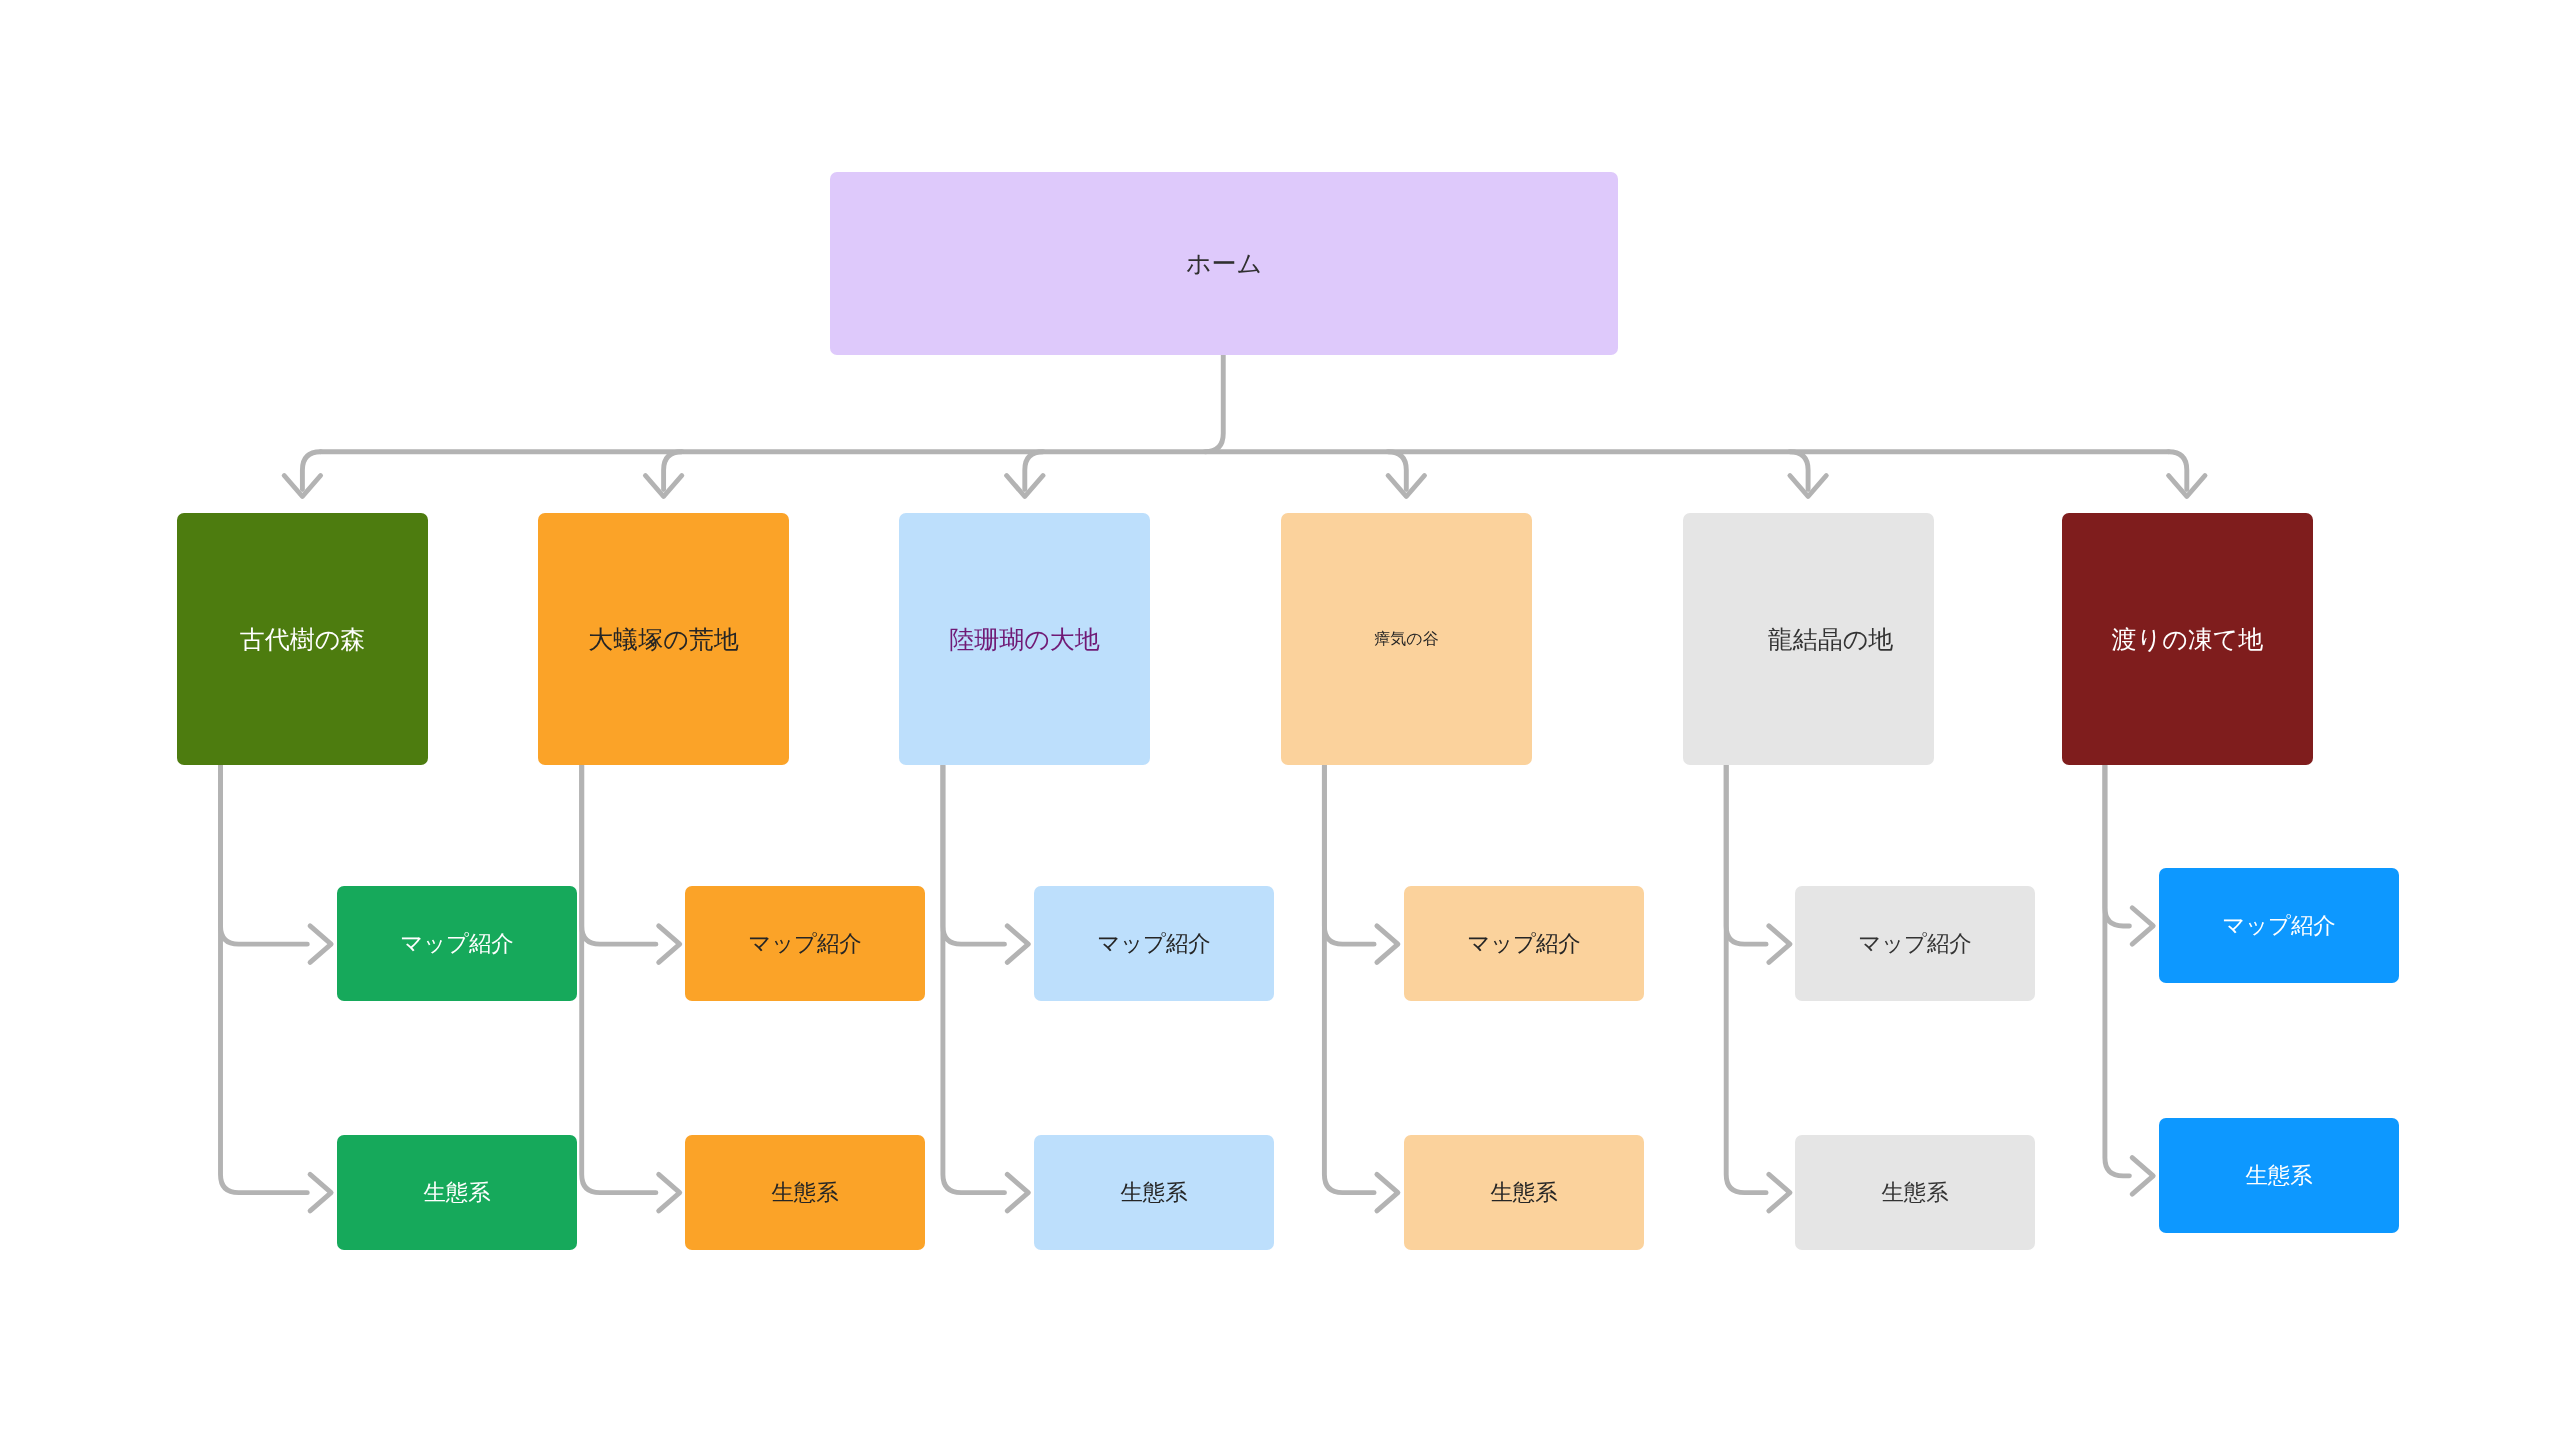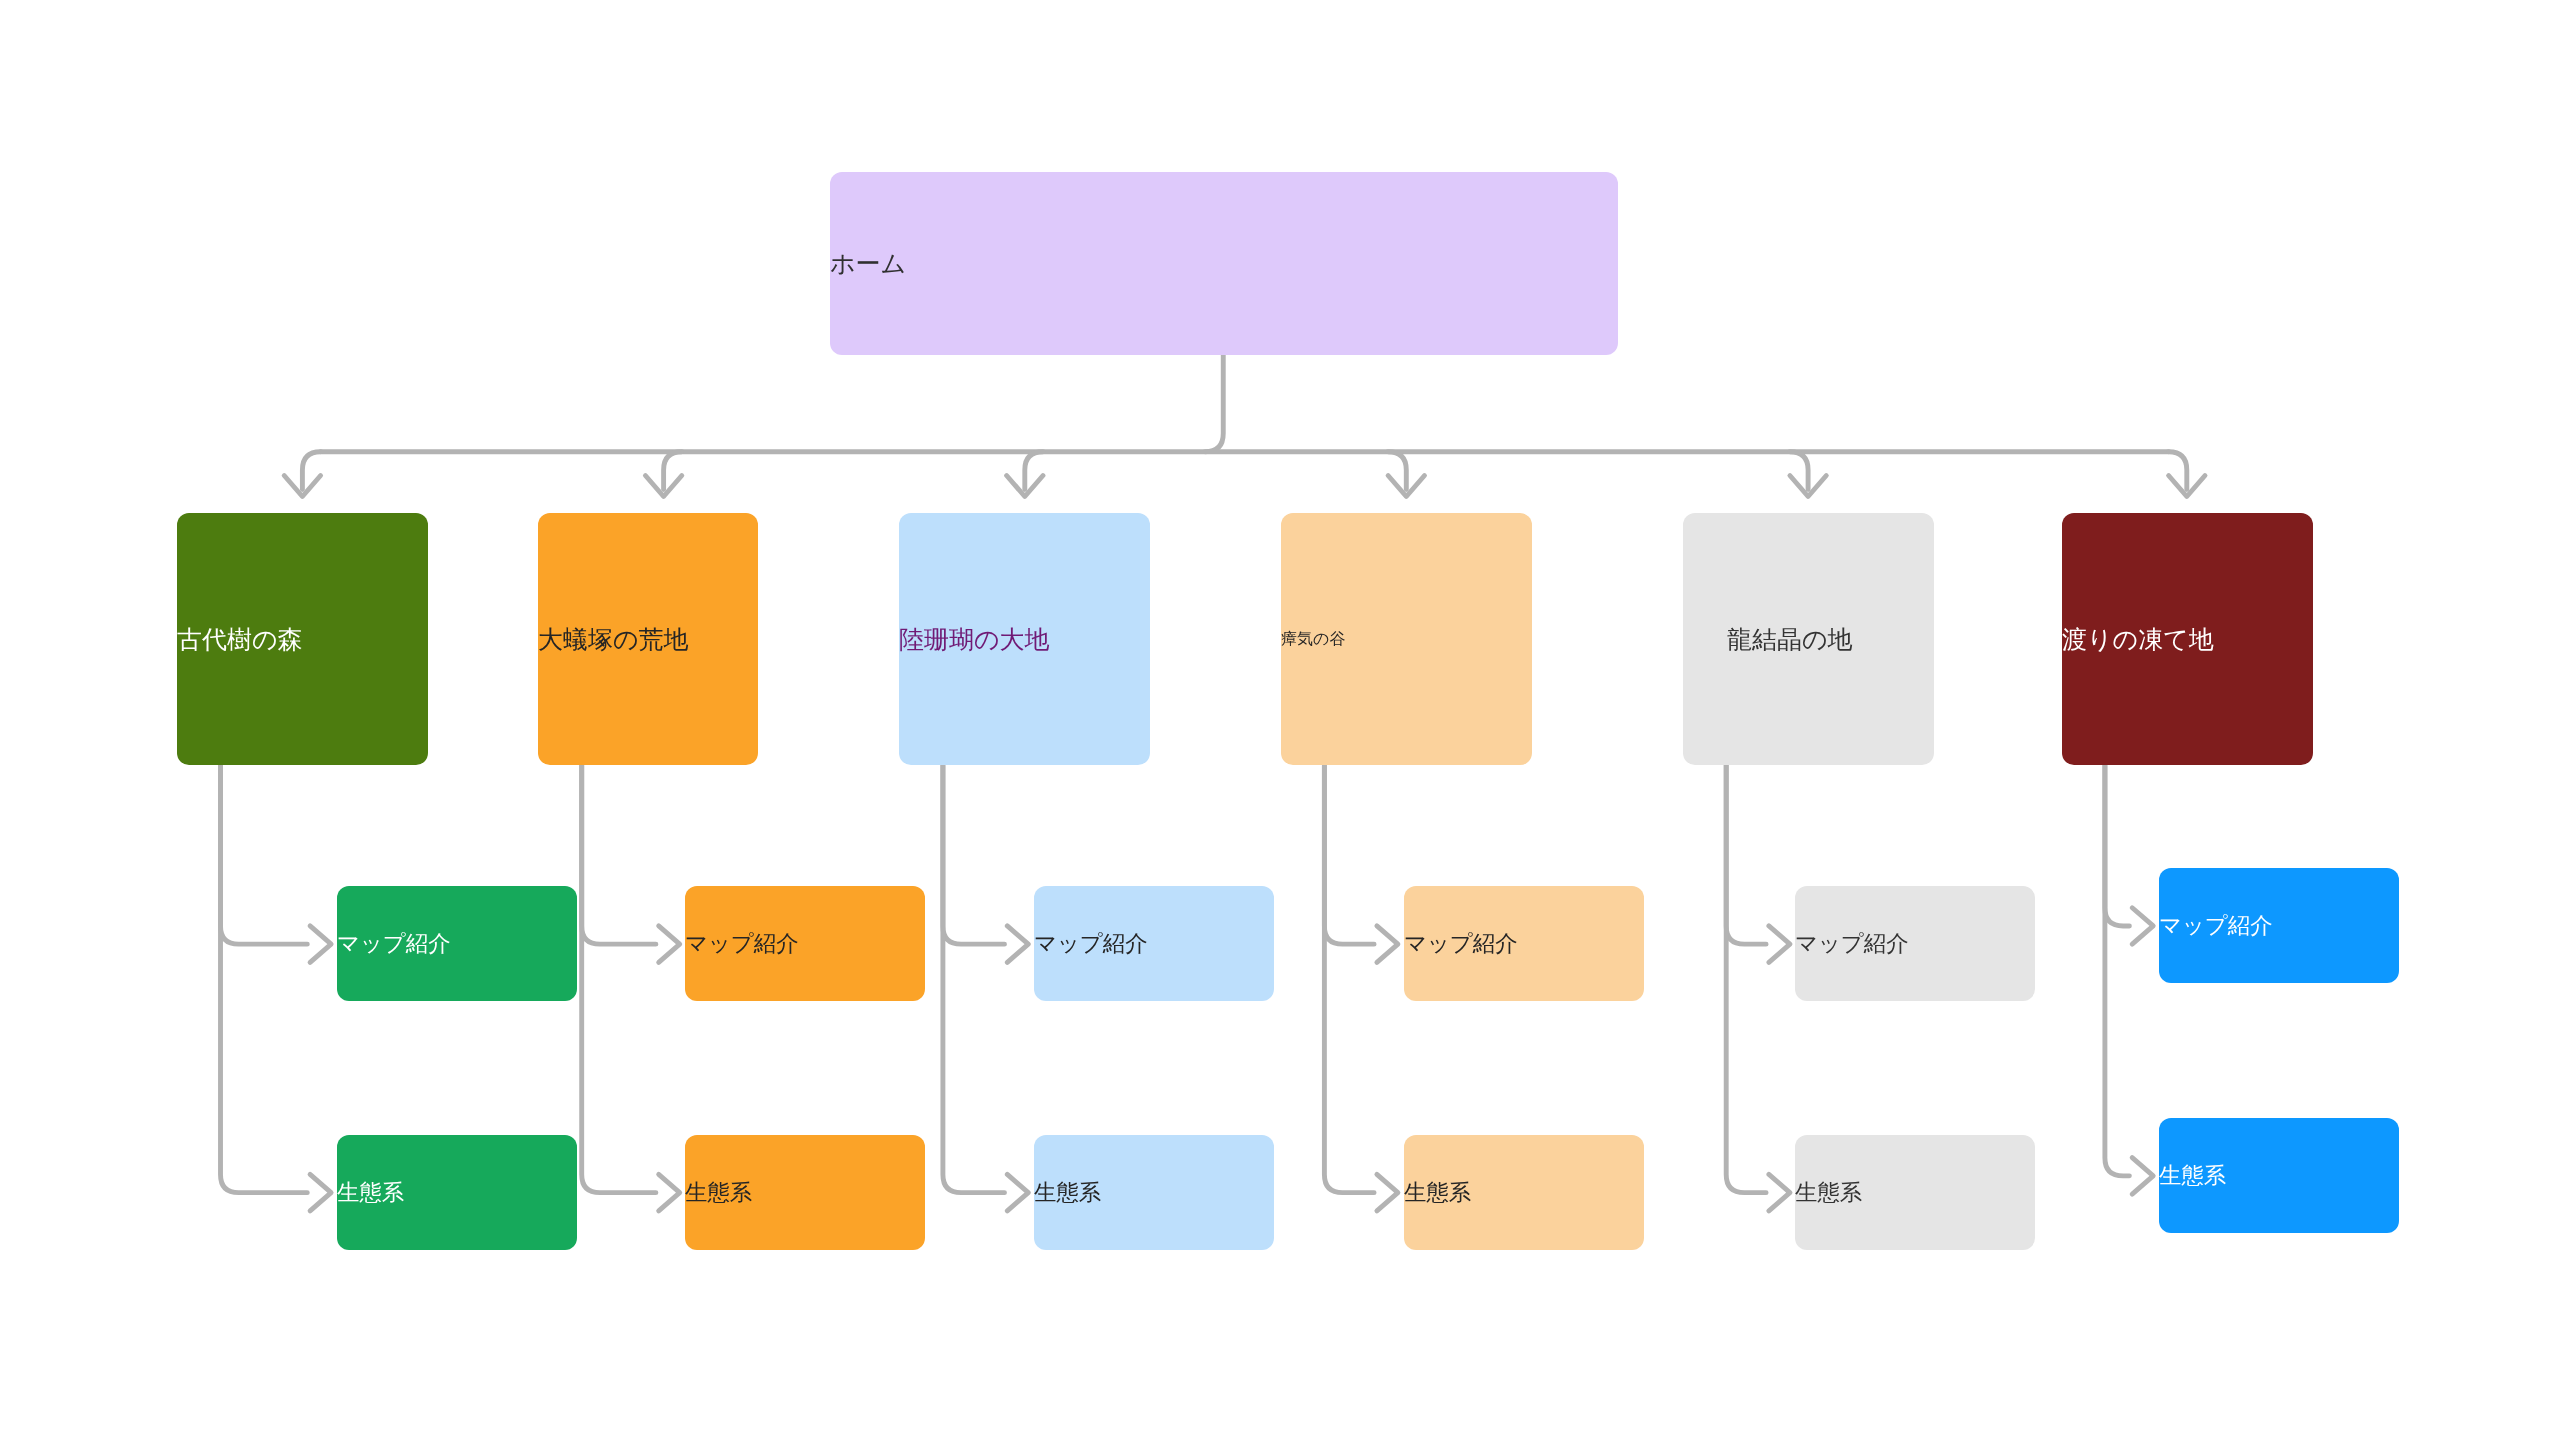--- a/index.html
+++ b/index.html
@@ -25,22 +25,23 @@
     left: 0;
     width: 2576px;
     height: 1434px;
     pointer-events: none;
   }
   .node {
     position: absolute;
     box-sizing: border-box;
     display: flex;
     align-items: center;
+    justify-content: center;
     text-align: center;
-    border-radius: 12px;
+    border-radius: 7px;
     line-height: 1.3;
     white-space: nowrap;
     user-select: none;
   }
   .node-label {
     display: block;
   }
 </style>
 </head>
 <body>
@@ -92,21 +93,21 @@
       </div>
       <div class="node" style="left: 177px; top: 513px; width: 251px; height: 252px; background: #4d7c0f; color: rgb(255, 255, 255); font-size: 25px;">
         <span class="node-label">古代樹の森</span>
       </div>
       <div class="node" style="left: 337px; top: 886px; width: 240px; height: 115px; background: rgb(22, 169, 91); color: rgb(255, 255, 255); font-size: 22.4px;">
         <span class="node-label">マップ紹介</span>
       </div>
       <div class="node" style="left: 337px; top: 1135px; width: 240px; height: 115px; background: rgb(22, 169, 91); color: rgb(255, 255, 255); font-size: 22.4px;">
         <span class="node-label">生態系</span>
       </div>
-      <div class="node" style="left: 538px; top: 513px; width: 220px; height: 252px; background: rgb(251, 163, 40); color: rgb(37, 37, 37); font-size: 25px;">
+      <div class="node" style="left: 538px; top: 513px; width: 251px; height: 252px; background: rgb(251, 163, 40); color: rgb(37, 37, 37); font-size: 25px;">
         <span class="node-label">大蟻塚の荒地</span>
       </div>
       <div class="node" style="left: 685px; top: 886px; width: 240px; height: 115px; background: rgb(251, 163, 40); color: rgb(37, 37, 37); font-size: 22.4px;">
         <span class="node-label">マップ紹介</span>
       </div>
       <div class="node" style="left: 685px; top: 1135px; width: 240px; height: 115px; background: rgb(251, 163, 40); color: rgb(37, 37, 37); font-size: 22.4px;">
         <span class="node-label">生態系</span>
       </div>
       <div class="node" style="left: 899px; top: 513px; width: 251px; height: 252px; background: rgb(189, 223, 252); color: #701a75; font-size: 25px;">
         <span class="node-label">陸珊瑚の大地</span>

